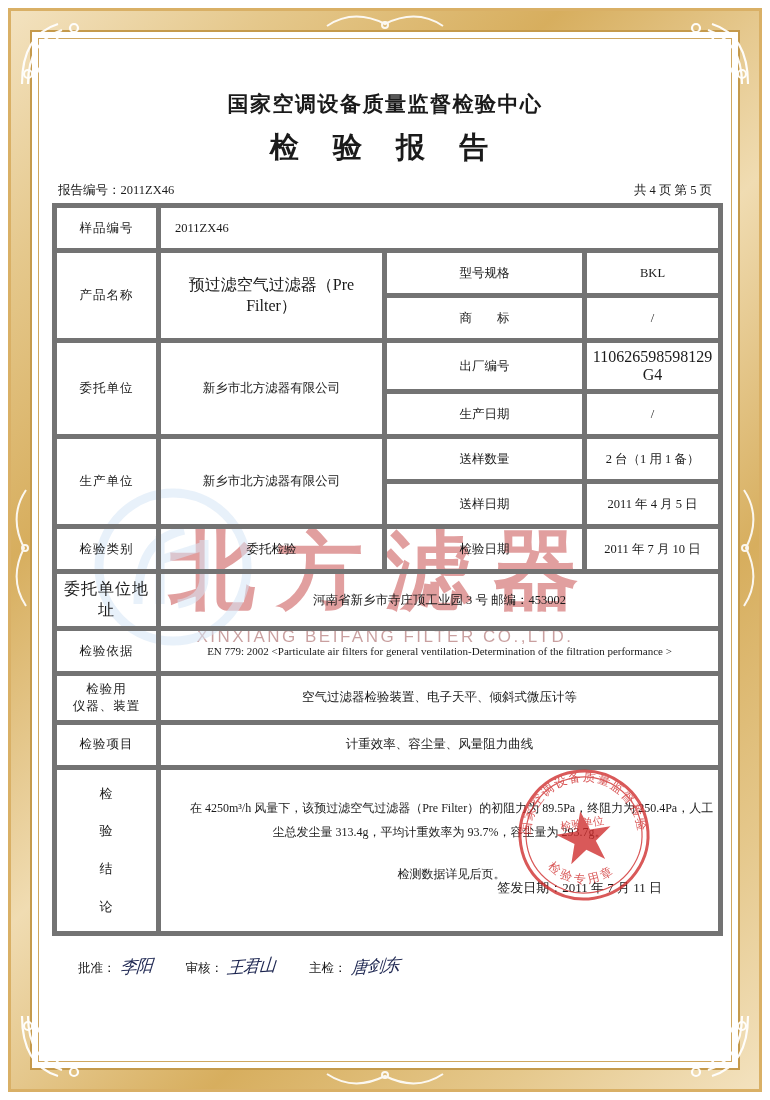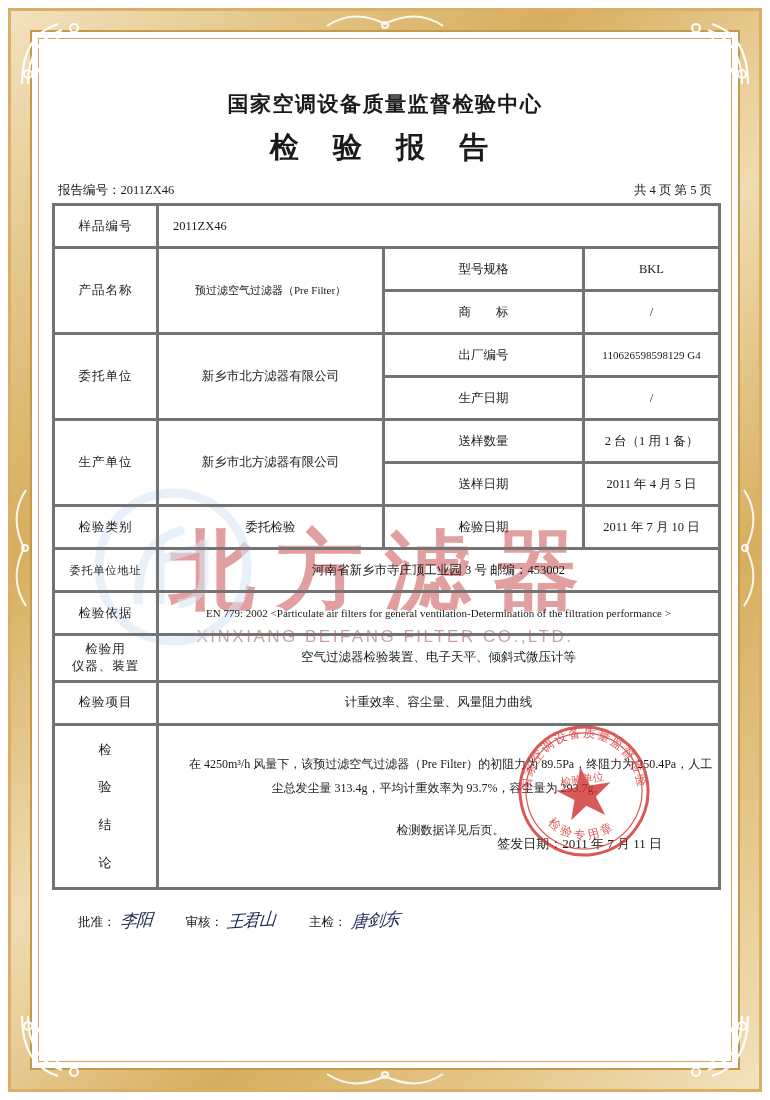--- a/index.html
+++ b/index.html
@@ -102,28 +102,28 @@
   
   table.main {
     width: 100%;
     border-collapse: collapse;
     table-layout: fixed;
     font-size: 12.5px;
     position: relative;
     z-index: 3;
   }
   table.main td {
-    border: 3px solid #737373;
+    border: 5px solid #737373;
     padding: 5px 4px;
     text-align: center;
     vertical-align: middle;
     height: 30px;
   }
   td.label { width: 104px; letter-spacing: 1px; }
-  td.small { font-size: 11px; font-family: Liberation Serif, serif; }
+  td.small { font-size: 16px; font-family: Liberation Serif, serif; }
   .cell-2line { line-height: 1.35; }
   .en-basis {
     font-size: 11px;
     line-height: 1.5;
     font-family: "Liberation Serif", serif;
     padding: 6px 10px;
   }
   .conclusion-label {
     letter-spacing: 0px;
     line-height: 2.9;

